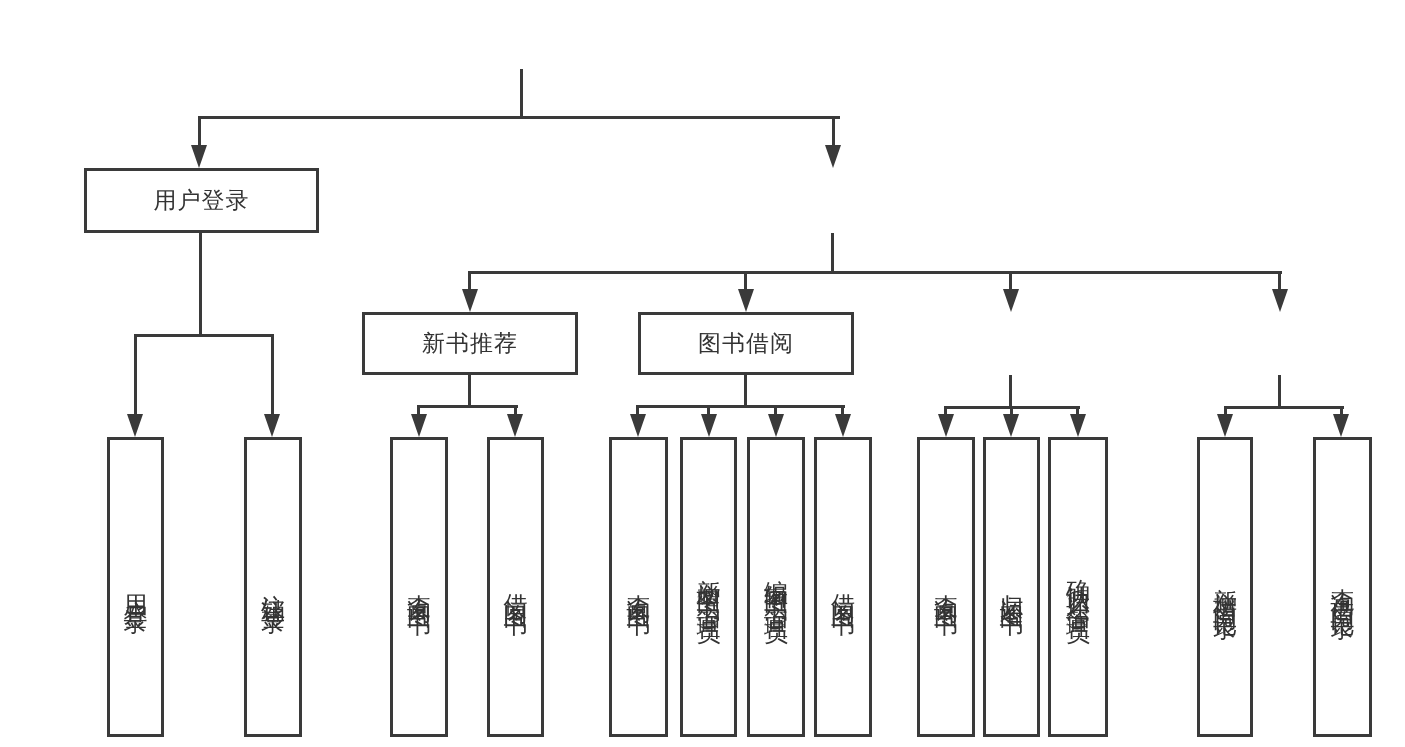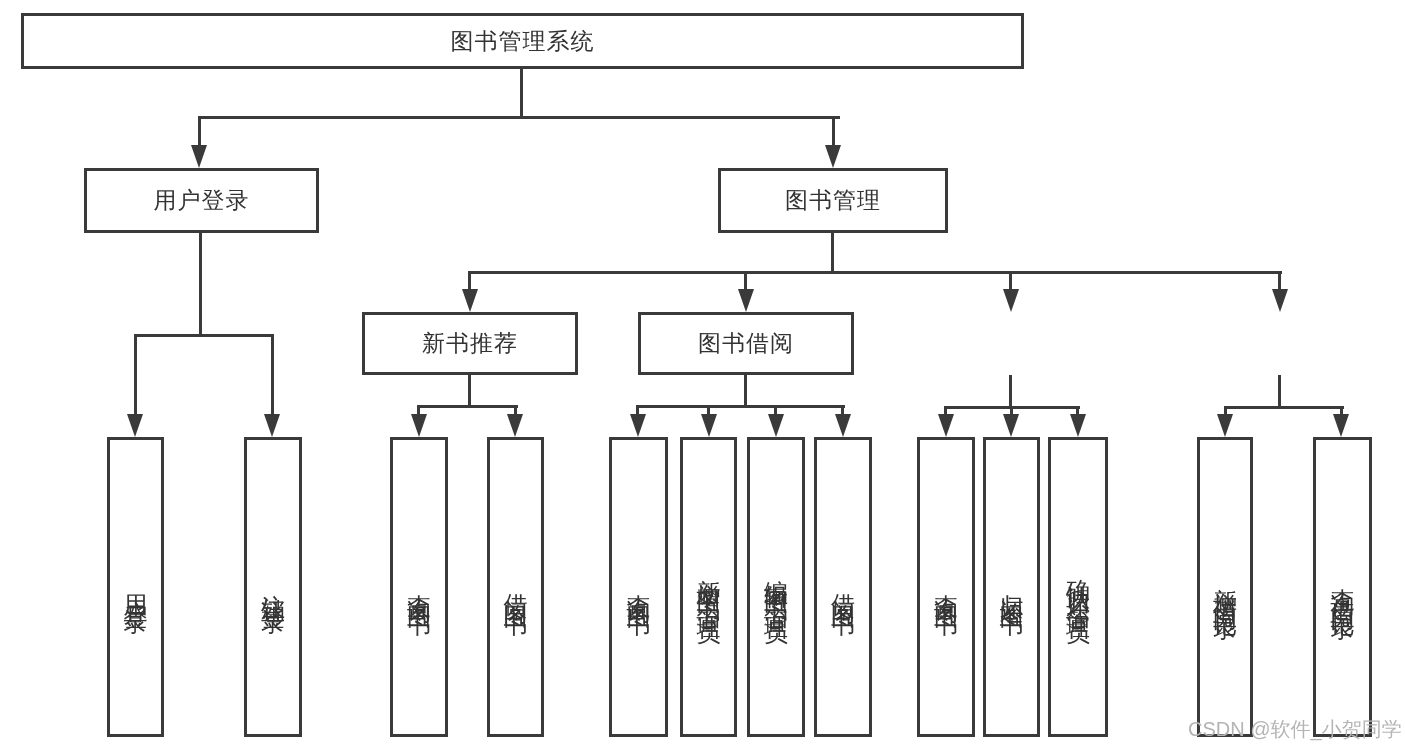--- a/index.html
+++ b/index.html
@@ -47,36 +47,30 @@
     font-size:20px;
     color:var(--wm);
     white-space:nowrap;
   }
 </style>
 </head>
 <body>
 
 <div class="canvas">
 
-  <div class="node" style="left:21px;top:13px;width:1003px;height:56px">
-    <span class="lbl">图书管理系统</span>
-  </div>
 
   <div class="v" style="left:520px;top:69px;height:47px"></div>
   <div class="h" style="left:198px;top:116px;width:642px"></div>
   <div class="v" style="left:198px;top:116px;height:31px"></div>
   <div class="arrow" style="left:191px;top:145px"></div>
   <div class="v" style="left:832px;top:116px;height:31px"></div>
   <div class="arrow" style="left:825px;top:145px"></div>
 
   <div class="node" style="left:84px;top:168px;width:235px;height:65px">
     <span class="lbl">用户登录</span>
-  </div>
-  <div class="node" style="left:718px;top:168px;width:230px;height:65px">
-    <span class="lbl">图书管理</span>
   </div>
 
   <div class="v" style="left:199px;top:233px;height:104px"></div>
   <div class="h" style="left:134px;top:334px;width:140px"></div>
   <div class="v" style="left:134px;top:334px;height:82px"></div>
   <div class="arrow" style="left:127px;top:414px"></div>
   <div class="v" style="left:271px;top:334px;height:82px"></div>
   <div class="arrow" style="left:264px;top:414px"></div>
 
   <div class="v" style="left:831px;top:233px;height:41px"></div>
@@ -168,15 +162,14 @@
     <span class="lbl">确认归还（管理员）</span>
   </div>
 
   <div class="node leaf" style="left:1197px;top:437px;width:56px;height:300px">
     <span class="lbl">新增借阅记录</span>
   </div>
   <div class="node leaf" style="left:1313px;top:437px;width:59px;height:300px">
     <span class="lbl">查询借阅记录</span>
   </div>
 
-  <div class="watermark" style="left:1188px;top:716px">CSDN @软件_小贺同学</div>
 
 </div>
 
 </body></html>

